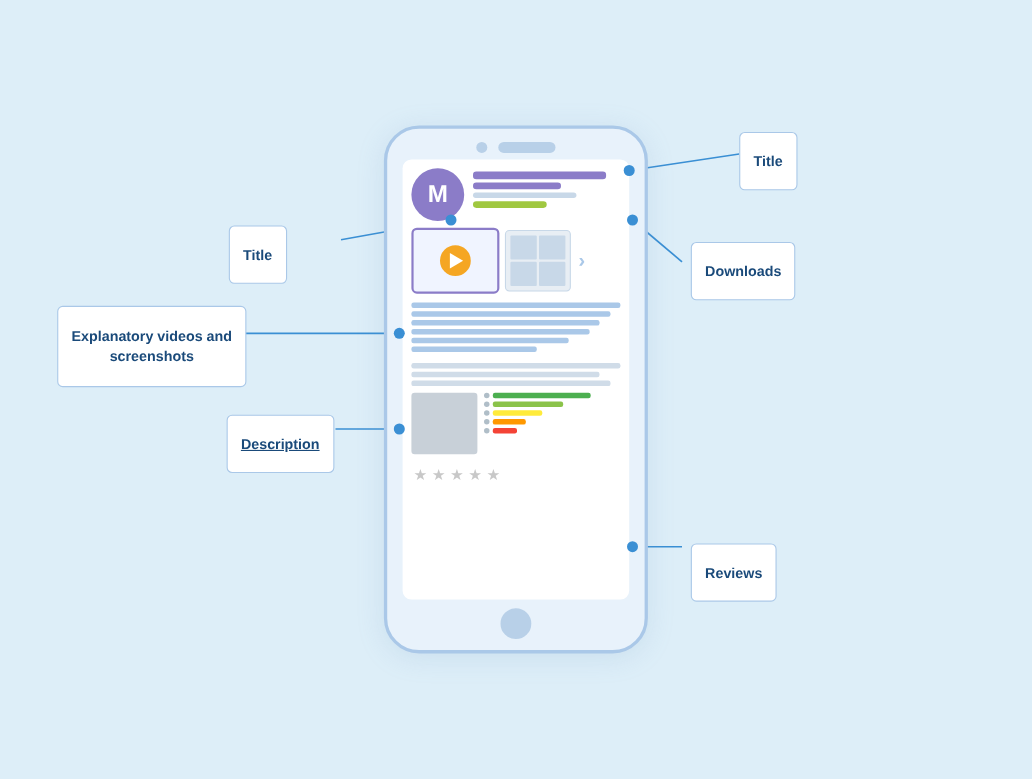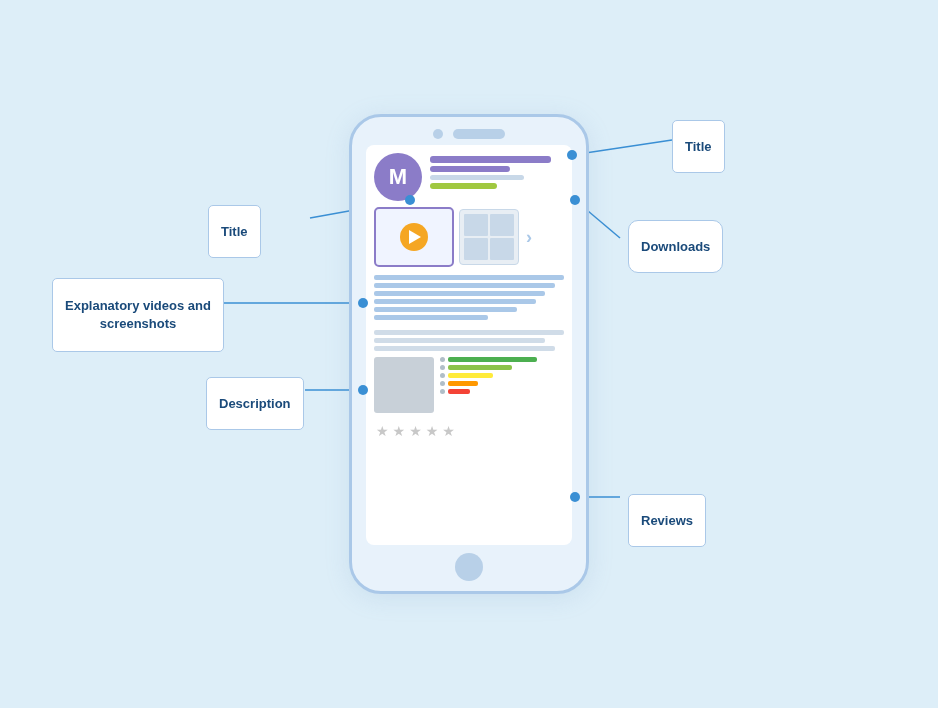--- a/index.html
+++ b/index.html
@@ -379,34 +379,34 @@
   </div>
   <div class="phone-bottom">
     <div class="phone-bottom-circle"></div>
   </div>
 </div>
 
 <div class="label-box" style="left:672px; top:120px;">
   <span>Title</span>
 </div>
 
-<div class="label-box" style="left:628px; top:220px;border-radius:10px;">
+<div class="label-box" style="left:628px; top:220px;">
   <span>Downloads</span>
 </div>
 
 <div class="label-box" style="left:208px; top:205px;">
   <span>Title</span>
 </div>
 
 <div class="label-box" style="left:52px; top:278px; text-align:center; line-height:1.4;">
   <span style="white-space:pre-line;">Explanatory videos and
 screenshots</span>
 </div>
 
-<div class="label-box" style="left:206px; top:377px;">
+<div class="label-box" style="left:206px; top:377px;text-decoration:underline;">
   <span>Description</span>
 </div>
 
 <div class="label-box" style="left:628px; top:494px;">
   <span>Reviews</span>
 </div>
 
 <div class="connector-dot" style="left:567px; top:150px;"></div>
 <div class="connector-dot" style="left:570px; top:195px;"></div>
 <div class="connector-dot" style="left:405px; top:195px;"></div>

